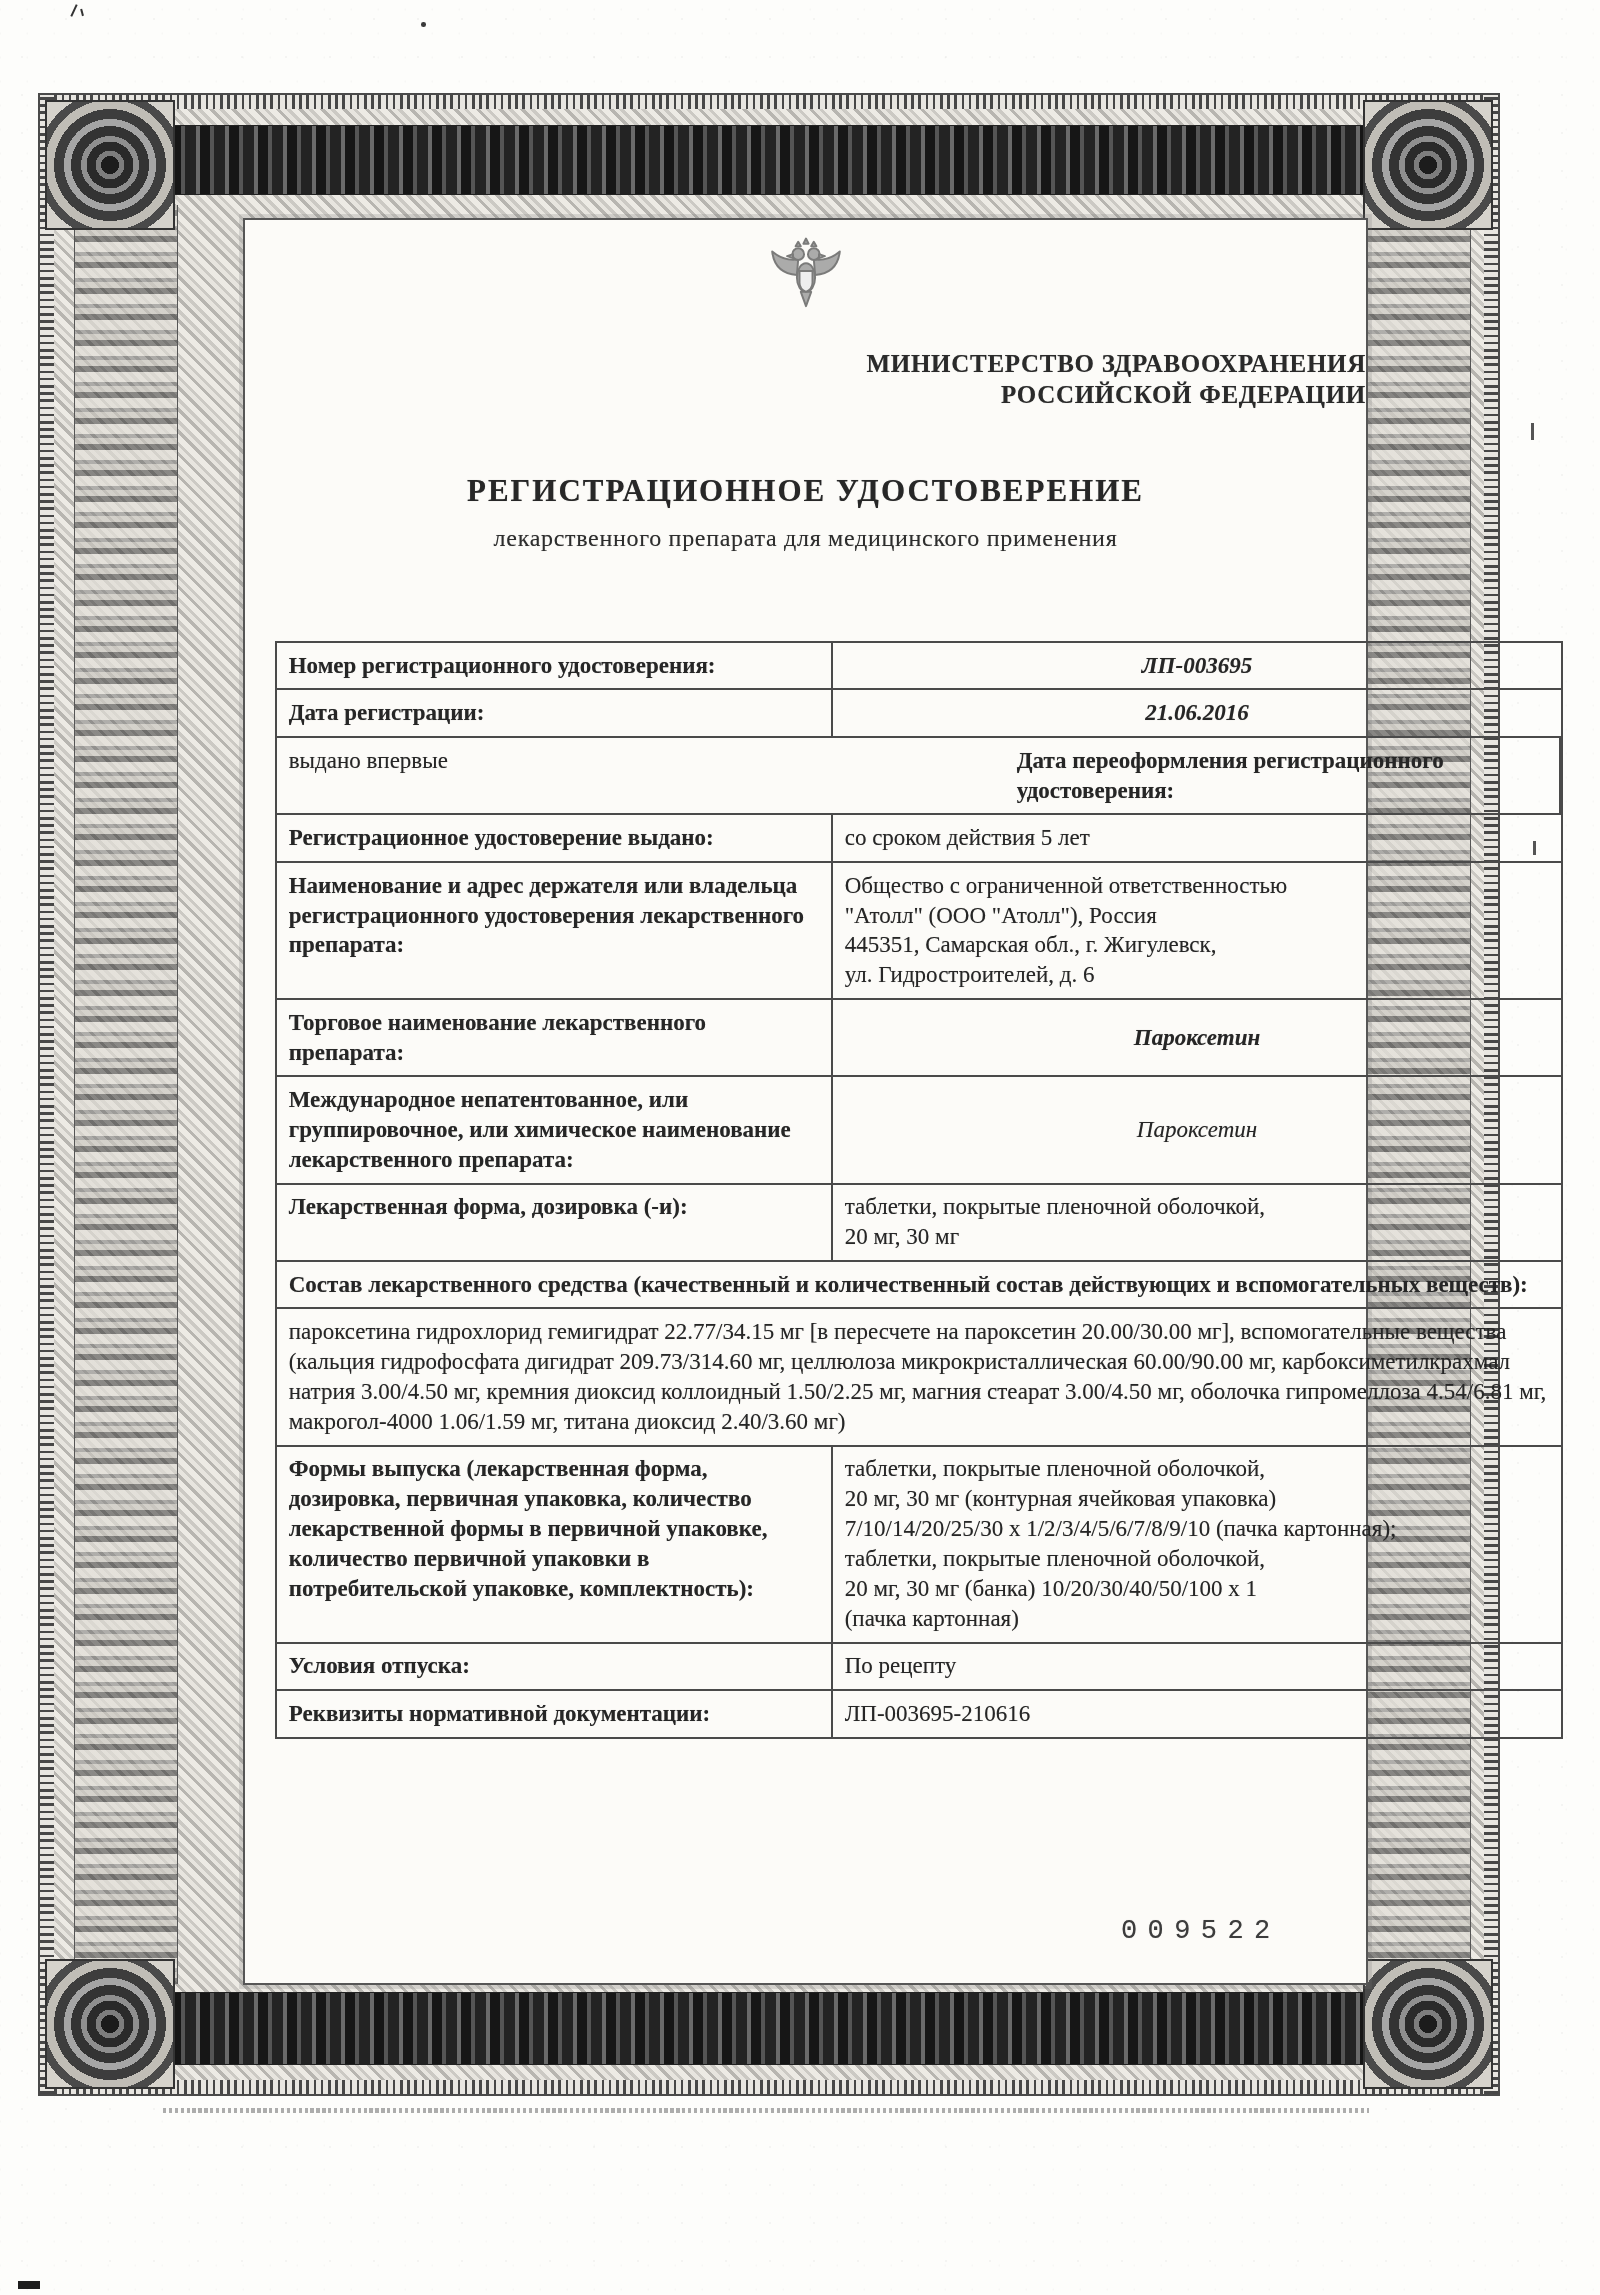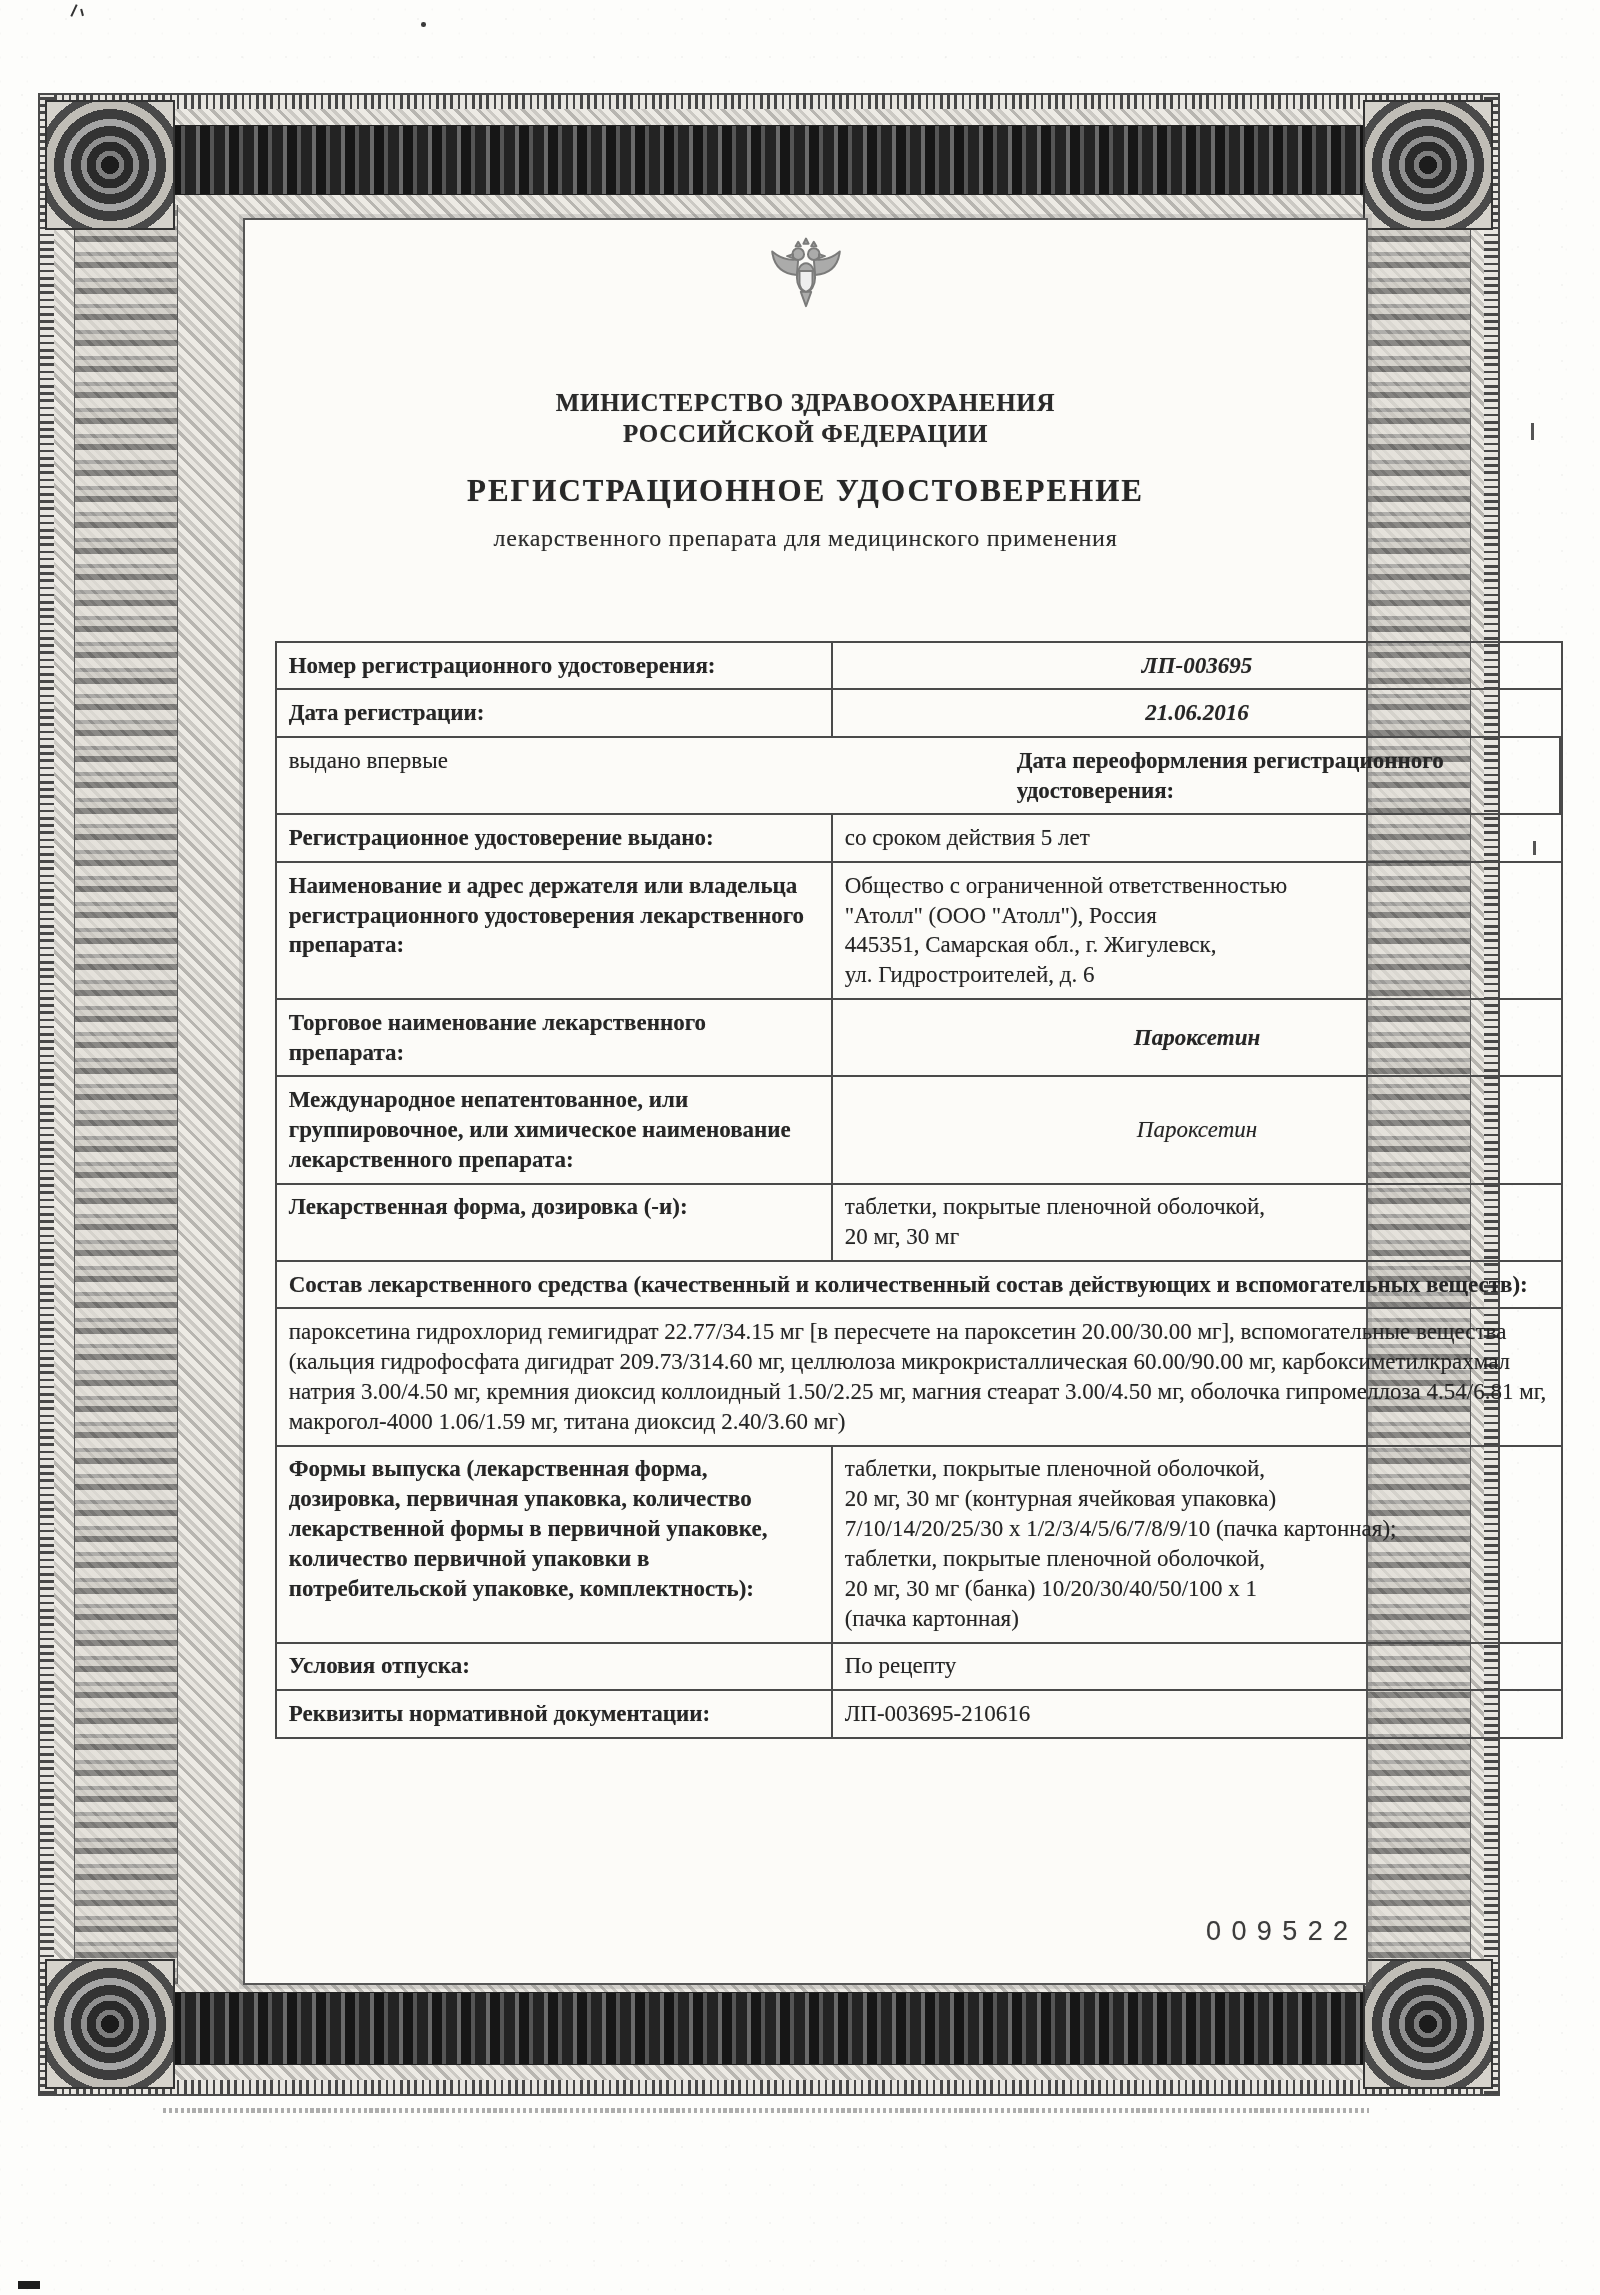--- a/index.html
+++ b/index.html
@@ -75,23 +75,23 @@
     position: absolute; left: 203px; top: 123px; width: 1125px; height: 1767px;
     background: #fcfbf8;
     border: 2px solid #565656;
     box-shadow: 0 0 0 3.9px rgba(120,120,120,.22);
   }
 
   .emblem { position: absolute; left: 50%; top: 17px; transform: translateX(-50%); opacity: .82; }
 
   .ministry {
     position: absolute; top: 129px; left: 0; right: 0;
-    text-align: center; font-weight: bold;
+    text-align: right; font-weight: bold;
     font-size: 25px; line-height: 1.22; letter-spacing: 0.7px;
-    color: #2a2a2a; text-shadow: 0 0 0.7px rgba(40,40,40,.45); margin-top: 39px;
+    color: #2a2a2a; text-shadow: 0 0 0.7px rgba(40,40,40,.45);
   }
   .doc-title {
     position: absolute; top: 253px; left: 0; right: 0;
     text-align: center; font-weight: bold;
     font-size: 31px; letter-spacing: 2px;
     color: #272727; text-shadow: 0 0 0.7px rgba(40,40,40,.5);
   }
   .doc-subtitle {
     position: absolute; top: 305px; left: 0; right: 0;
     text-align: center; font-size: 24px; letter-spacing: 0.7px;
@@ -111,22 +111,22 @@
     white-space: pre-line;
     text-shadow: 0 0 0.7px rgba(40,40,40,.38);
   }
   .lbl { width: 556px; flex: none; font-weight: bold; border-right: 2px solid #4a4a4a; }
   .val { flex: 1; }
   .full { width: 100%; border-right: none; }
   .vmid { display: flex; align-items: center; justify-content: center; text-align: left; font-style: italic; }
   .bold { font-weight: bold; }
 
   .serial {
-    position: absolute; left: 961px; top: 1696px;
-    font-family: Liberation Sans, sans-serif;
+    position: absolute; left: 876px; top: 1696px;
+    font-family: Liberation Mono, monospace;
     font-size: 27px; letter-spacing: 10.4px; color: #3c3c3c;
     text-shadow: 0 0 0.7px rgba(40,40,40,.35);
   }
 
   
   .microprint {
     position: absolute; left: 163px; top: 2108px; width: 1206px; height: 5.2px;
     background: repeating-linear-gradient(90deg, #8a8a8a 0 3.3px, transparent 3.3px 5.9px);
     opacity: .7;
   }

